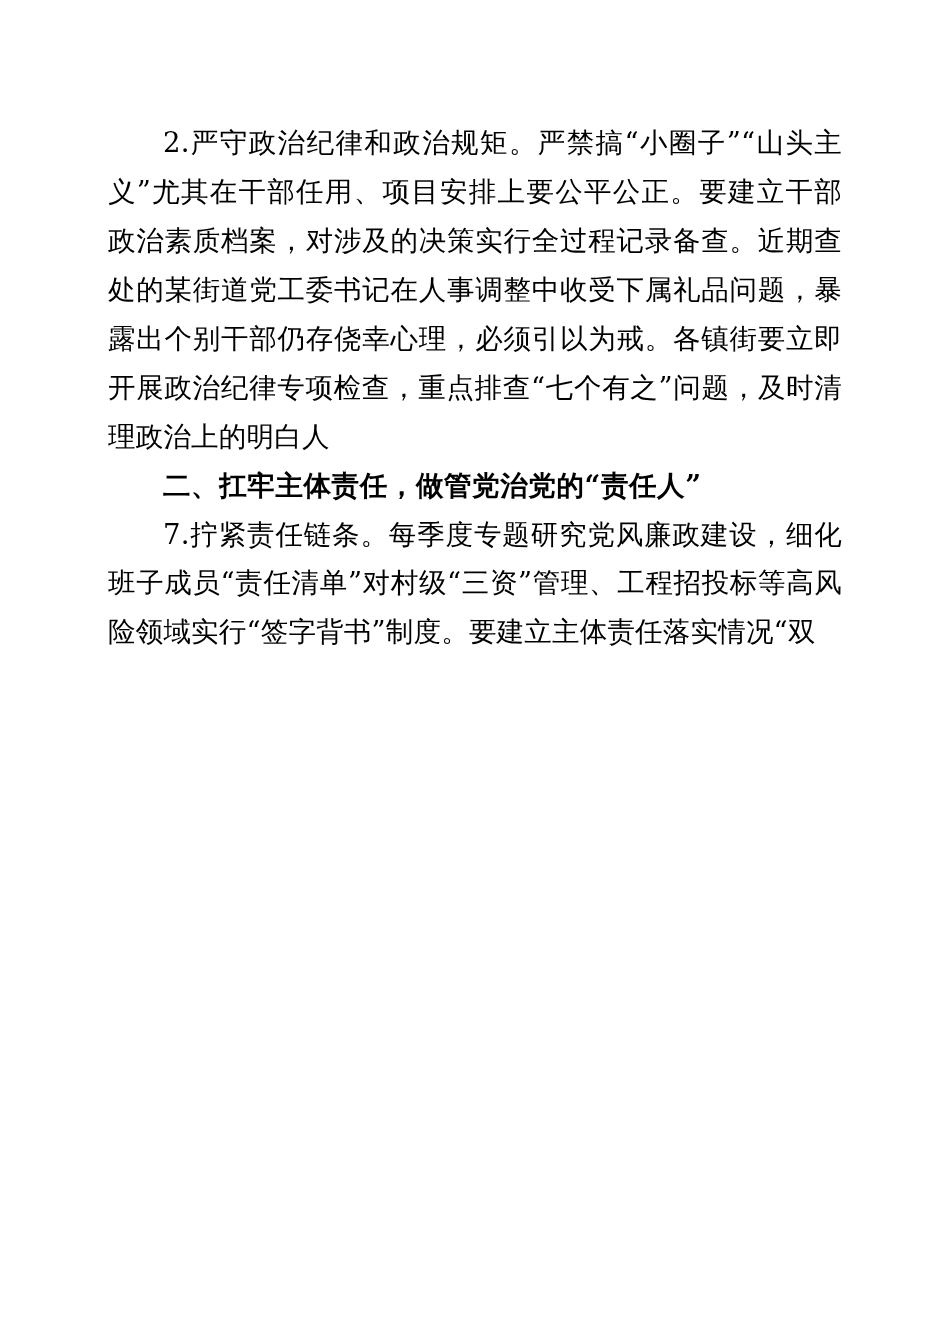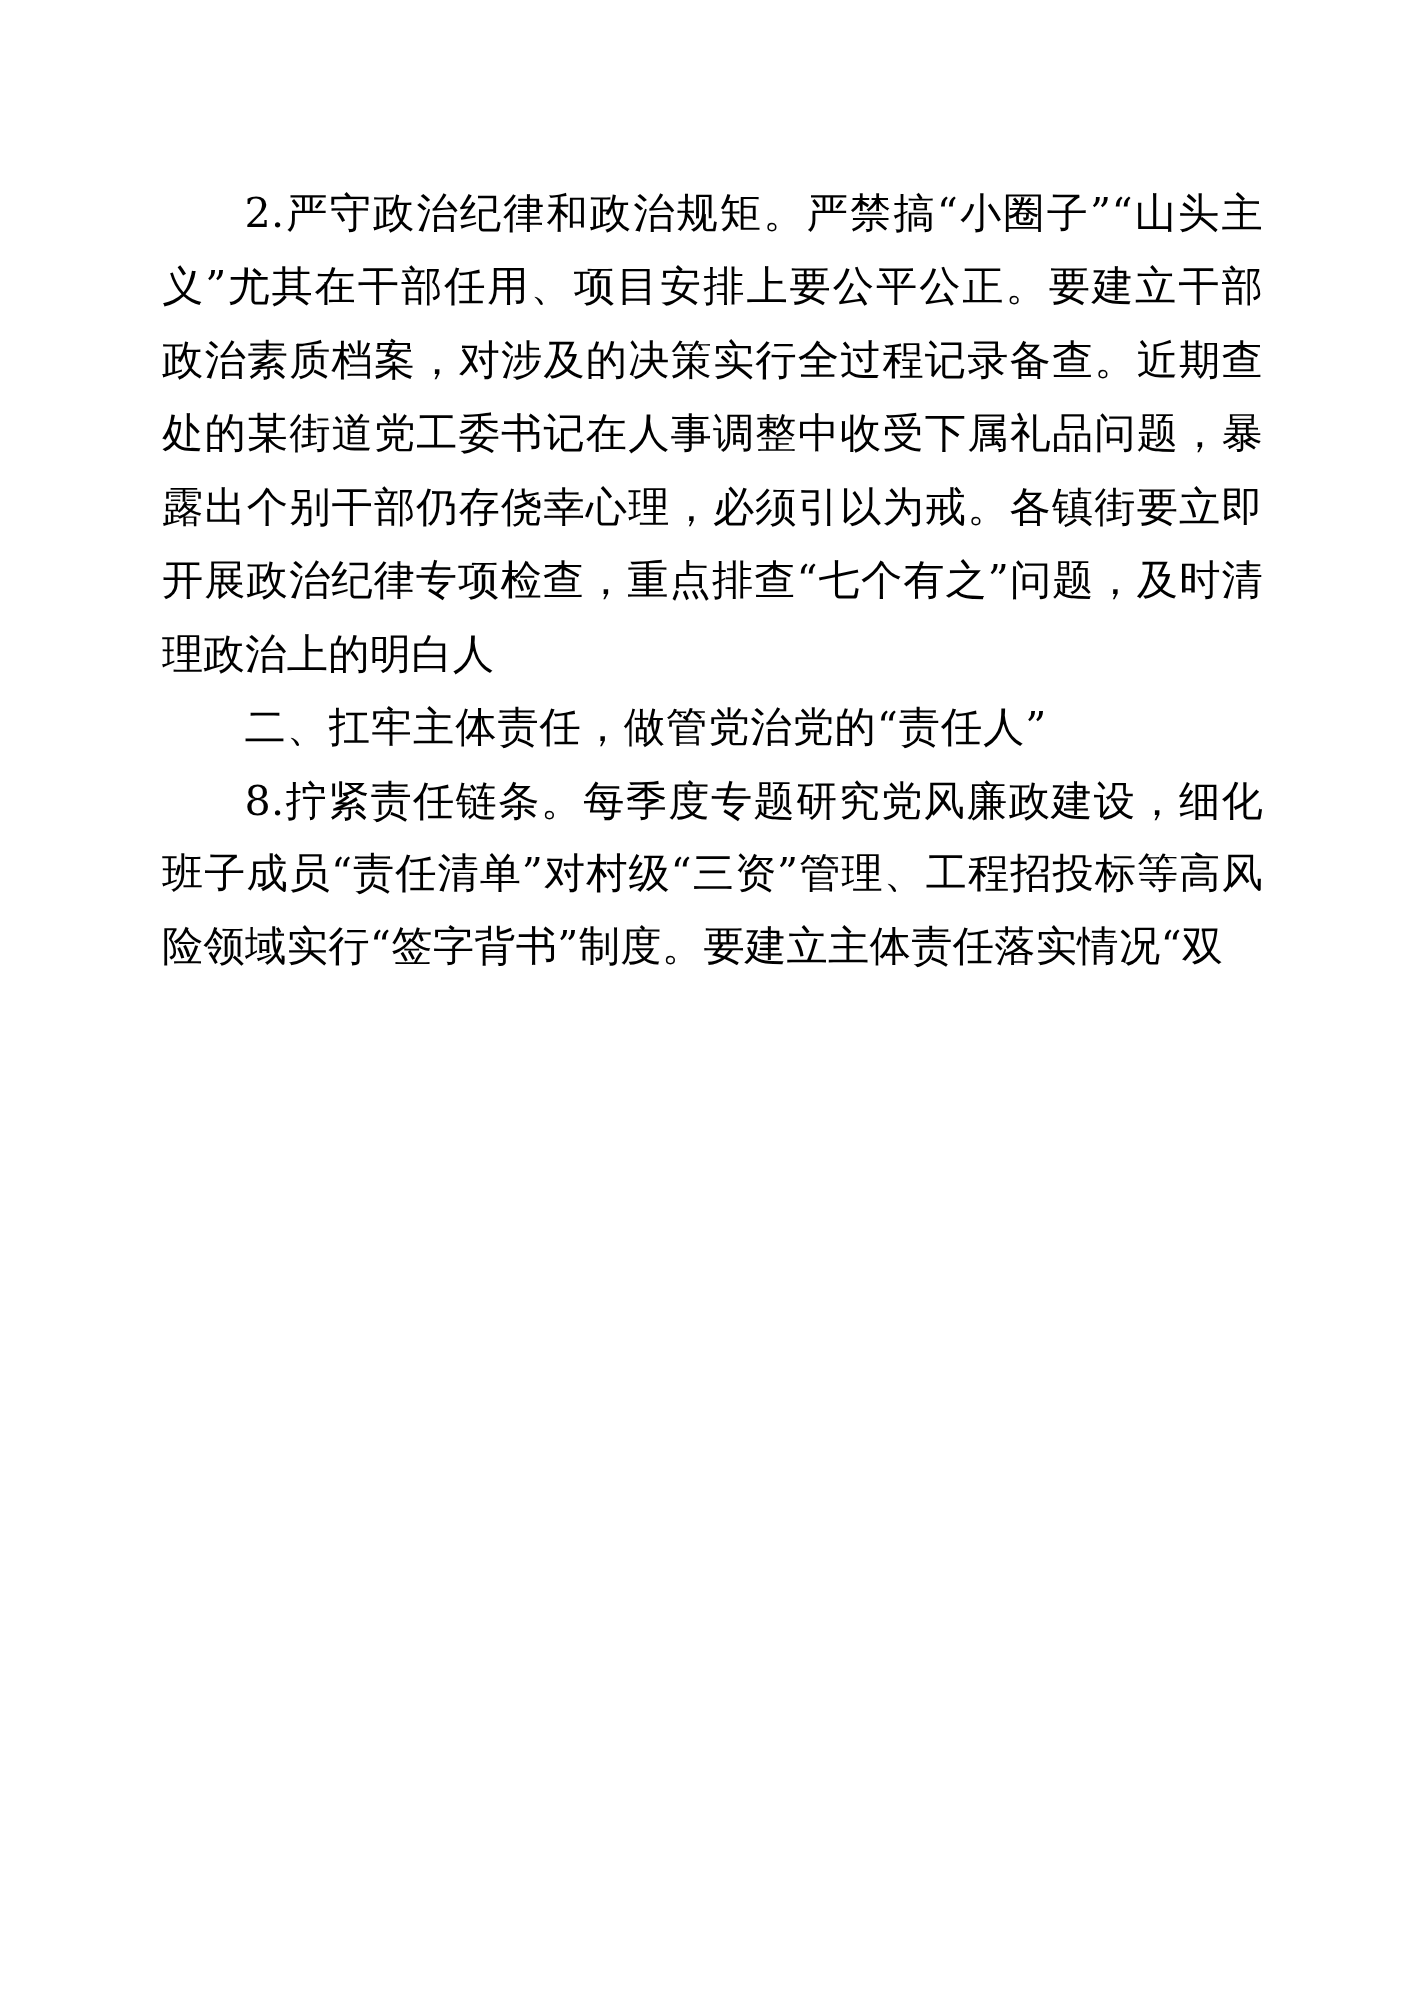--- a/index.html
+++ b/index.html
@@ -28,26 +28,26 @@
     text-justify: inter-ideograph;
     letter-spacing: 0.2px;
   }
   p.para {
     margin: 0 0 0 0;
     text-indent: 2em;
   }
   p.heading {
     margin: 0;
     text-indent: 2em;
-    font-weight: normal;
+    font-weight: bold;
     letter-spacing: 0.6px;
   }
 </style>
 </head>
 <body>
 
 <div class="page">
   <div class="doc-body">
     <p class="para">2.严守政治纪律和政治规矩。严禁搞“小圈子”“山头主义”尤其在干部任用、项目安排上要公平公正。要建立干部政治素质档案，对涉及的决策实行全过程记录备查。近期查处的某街道党工委书记在人事调整中收受下属礼品问题，暴露出个别干部仍存侥幸心理，必须引以为戒。各镇街要立即开展政治纪律专项检查，重点排查“七个有之”问题，及时清理政治上的明白人</p>
     <p class="heading">二、扛牢主体责任，做管党治党的“责任人”</p>
-    <p class="para">8.拧紧责任链条。每季度专题研究党风廉政建设，细化班子成员“责任清单”对村级“三资”管理、工程招投标等高风险领域实行“签字背书”制度。要建立主体责任落实情况“双</p>
+    <p class="para">7.拧紧责任链条。每季度专题研究党风廉政建设，细化班子成员“责任清单”对村级“三资”管理、工程招投标等高风险领域实行“签字背书”制度。要建立主体责任落实情况“双</p>
   </div>
 </div>
 
 </body></html>

